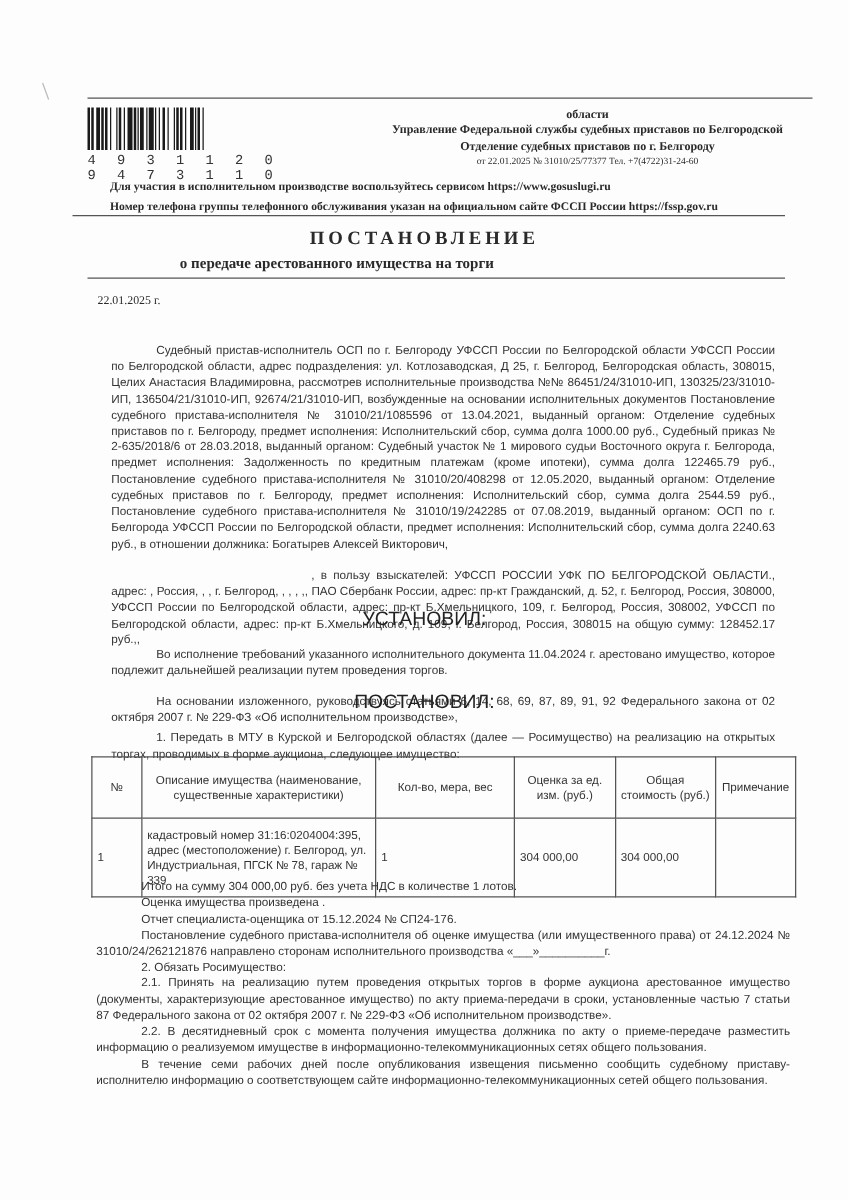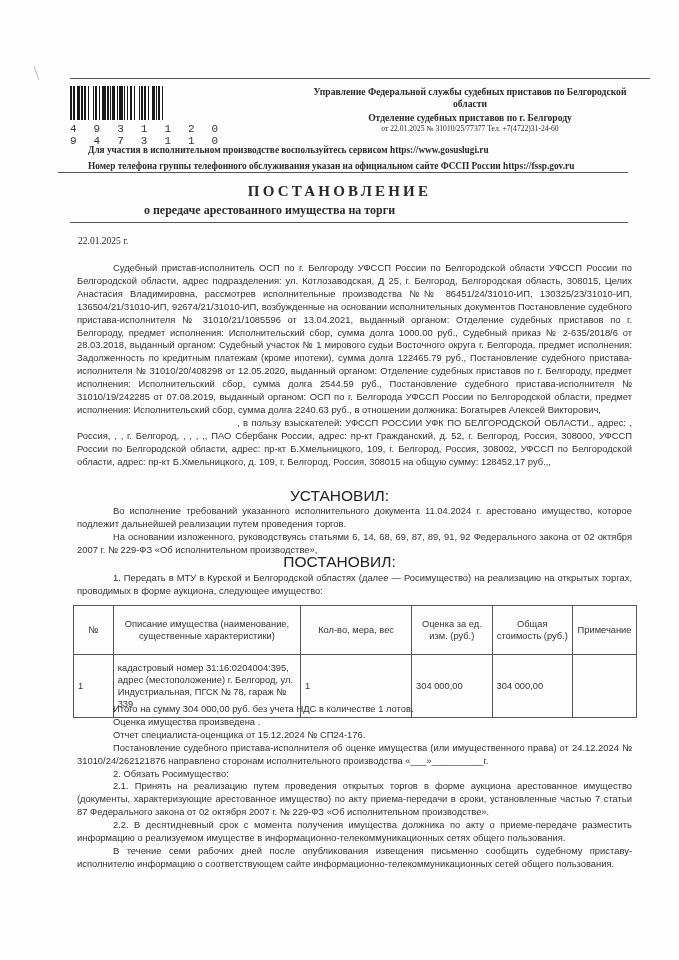--- a/index.html
+++ b/index.html
@@ -15,21 +15,21 @@
   .agency { position: absolute; left: 215px; top: 8px; width: 370px; text-align: center; font-size: 9.6px; line-height: 12px; }
   .agency .b { font-weight: bold; }
   .agency .small { font-size: 7.6px; line-height: 10px; }
   .notice { position: absolute; left: 18px; top: 64px; font-size: 9.3px; font-weight: bold; line-height: 16px; white-space: nowrap; }
   .line1 { position: absolute; left: 58px; top: 172px; width: 570px; border-top: 1.4px solid #555; }
   .title { position: absolute; left: 0; top: 183px; width: 679px; text-align: center; font-weight: bold; font-size: 15px; letter-spacing: 3.2px; }
   .subtitle { position: absolute; left: 0; top: 203px; width: 539px; text-align: center; font-weight: bold; font-size: 12px; }
   .line2 { position: absolute; left: 70px; top: 222px; width: 558px; border-top: 1.4px solid #555; }
   .date { position: absolute; left: 78px; top: 236px; font-size: 9.5px; font-family: Liberation Serif, serif; }
   .body { position: absolute; left: 77px; width: 555px; font-size: 9.4px; line-height: 12.9px; text-align: justify; font-family: "Liberation Sans", "DejaVu Sans", sans-serif; color: #333; }
-  .body p { margin: 0; text-indent: 36px; }
+  .body p { margin: 12px; text-indent: 36px; }
   .sect { position: absolute; left: 0; width: 679px; text-align: center; font-size: 15.5px; font-family: Liberation Sans, sans-serif; color: #222; }
   table.items { position: absolute; left: 73px; top: 605px; width: 564px; border-collapse: collapse; font-family: "Liberation Sans", "DejaVu Sans", sans-serif; font-size: 9.3px; color: #333; }
   table.items th, table.items td { border: 1px solid #555; padding: 2px 4px; vertical-align: middle; line-height: 12px; }
   table.items th { font-weight: normal; text-align: center; height: 44px; }
   table.items td { text-align: left; height: 58px; }
   .after { position: absolute; left: 77px; top: 703px; width: 555px; font-size: 9.4px; line-height: 12.9px; text-align: justify; font-family: "Liberation Sans", "DejaVu Sans", sans-serif; color: #333; }
   .after p { margin: 0; text-indent: 36px; }
   .mark { position: absolute; left: 36px; top: 66px; width: 1px; height: 14px; background: #bbb; transform: rotate(-20deg); }
 </style>
 </head>
@@ -93,22 +93,22 @@
           <span style="width: 1.15px;"></span>
           <span style="width: 1.15px; background: transparent;"></span>
           <span style="width: 2.3px;"></span>
           <span style="width: 1.15px; background: transparent;"></span>
           <span style="width: 1.15px;"></span>
           <span style="width: 2.3px; background: transparent;"></span>
         </div>
       <div class="barcode-num">4 9 3 1 1 2 0 9 4 7 3 1 1 0</div>
     </div>
     <div class="agency">
+      <div class="b">области</div>
       <div class="b">Управление Федеральной службы судебных приставов по Белгородской</div>
-      <div class="b">области</div>
       <div class="b" style="margin-top:2px">Отделение судебных приставов по г. Белгороду</div>
       <div class="small">от 22.01.2025 № 31010/25/77377 Тел. +7(4722)31-24-60</div>
     </div>
     <div class="notice">
       <div>Для участия в исполнительном производстве воспользуйтесь сервисом https://www.gosuslugi.ru</div>
       <div>Номер телефона группы телефонного обслуживания указан на официальном сайте ФССП России https://fssp.gov.ru</div>
     </div>
   </div>
 
   <div class="line1"></div>

